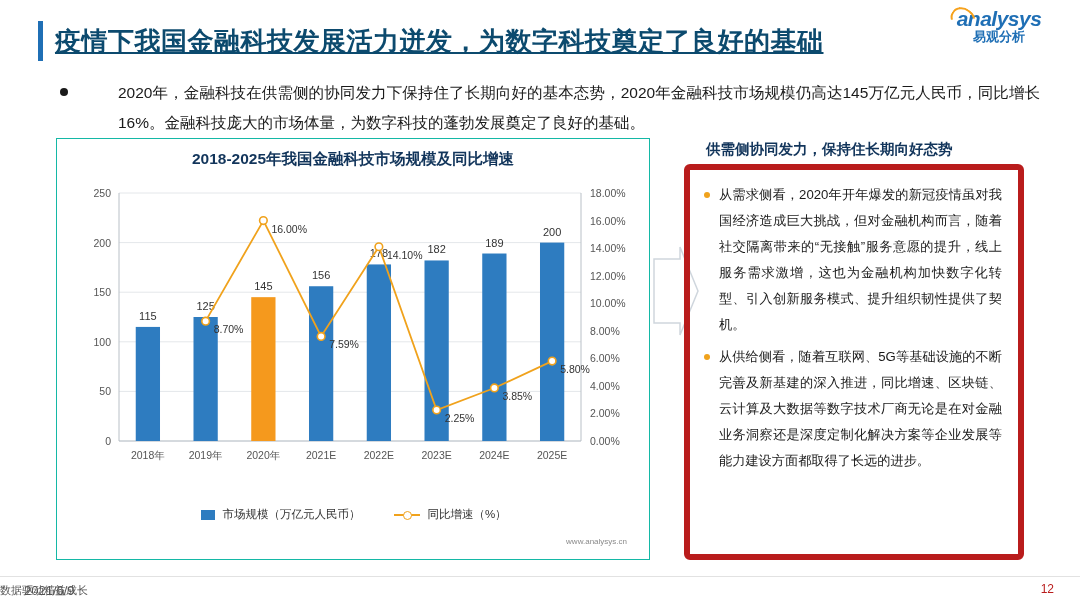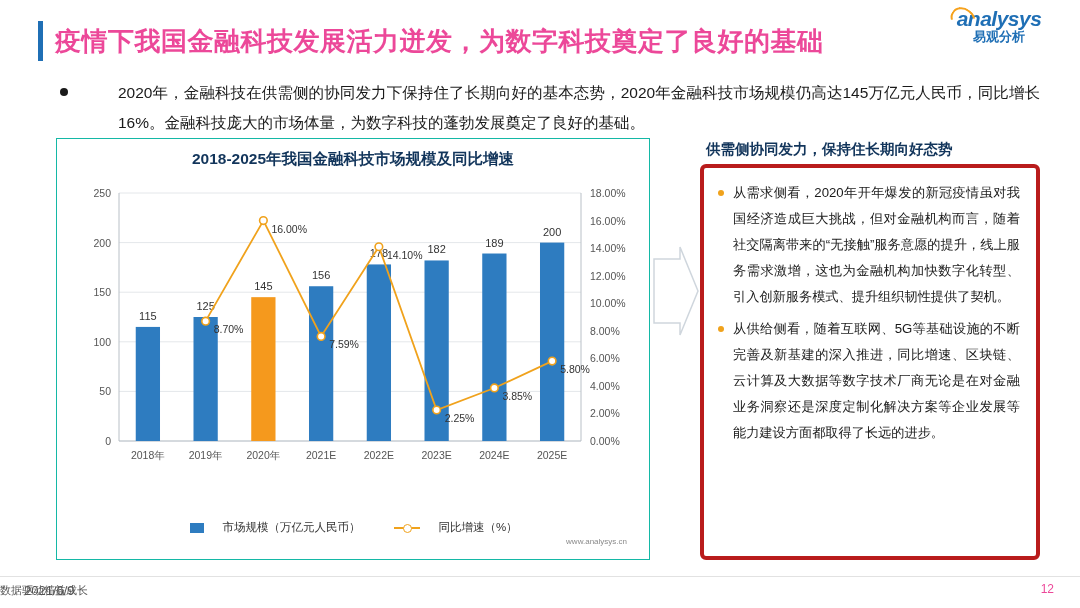--- a/index.html
+++ b/index.html
@@ -16,22 +16,23 @@
 
   
   .title-bar {
     position: absolute; left: 38px; top: 18px; width: 1010px; height: 46px;
     display: flex; align-items: center;
   }
   .title-accent {
     width: 5px; height: 40px; background: #1f6fb5; margin-right: 12px; flex: none;
   }
   .title-text {
-    font-size: 26px; font-weight: bold; color: #ec4899; letter-spacing: 0.5px;
+    font-size: 26px; font-weight: bold; color: #0c4a6e; letter-spacing: 0.5px;
     white-space: nowrap;
+    text-decoration: underline;
   }
 
   
   .logo {
     position: absolute; right: 26px; top: 8px; width: 110px; height: 48px;
     text-align: center;
   }
   .logo-main {
     font-size: 21px; color: #1f6fb5; font-style: italic; font-weight: bold;
     line-height: 22px; letter-spacing: -0.5px;
@@ -69,21 +70,21 @@
     margin-top: 10px;
   }
   .plot-wrap { position: absolute; left: 0; top: 36px; width: 594px; height: 330px; }
   .plot-svg { display:block; }
 
   .legend {
     position: absolute; left: 0; top: 368px; width: 594px;
     display: flex; justify-content: center; gap: 34px; align-items: center;
     font-size: 11.5px; color: #333;
   }
-  .legend-item { display: flex; align-items: center; gap: 18px; margin-top: 13px; }
+  .legend-item { display: flex; align-items: center; gap: 7px; }
   .legend-bar { width: 14px; height: 10px; background: #2e7cc0; }
   .legend-line { width: 26px; height: 2px; background: #f0a21c; position: relative; }
   .legend-line::after {
     content:""; position:absolute; left: 9px; top: -3px; width: 7px; height: 7px;
     border: 1.6px solid #f0a21c; border-radius: 50%; background: #fff;
   }
 
   .note {
     position: absolute; left: 20px; top: 396px; width: 420px;
     font-size: 7.2px; color: #7a7a7a; line-height: 11px;
@@ -96,22 +97,22 @@
   .arrow {
     position: absolute; left: 652px; top: 245px; width: 48px; height: 92px;
   }
 
   
   .right-head {
     position: absolute; left: 706px; top: 140px; width: 330px;
     font-size: 14.5px; font-weight: bold; color: #12355b; text-align: left;
   }
   .right-box {
-    position: absolute; left: 700px; top: 164px; width: 340px; height: 396px;
-    border: 4px solid #b91c1c; border-radius: 6px; padding: 12px 16px 10px 14px;
+    position: absolute; left: 684px; top: 164px; width: 340px; height: 396px;
+    border: 6px solid #b91c1c; border-radius: 6px; padding: 12px 16px 10px 14px;
   }
   .rb-item { display: flex; align-items: flex-start; margin-bottom: 6px; }
   .rb-dot {
     width: 6px; height: 6px; border-radius: 50%; background: #f0a21c;
     margin: 10px 9px 0 0; flex: none;
   }
   .rb-text {
     font-size: 13.2px; line-height: 26px; color: #1a1a1a; text-align: justify;
   }
 
@@ -125,21 +126,21 @@
     line-height: 66px; white-space: nowrap;
   }
   .wm-sub { font-size: 44px; font-weight: bold; color:#5fa8dd; line-height: 50px; margin-left: 80px;}
 
   
   .footer-line {
     position: absolute; left: 0; top: 576px; width: 1080px; height: 1px; background: #e2e2e2;
   }
   .footer-left { position: absolute; left: 24px; top: 583px; font-size: 13px; color: #555; }
   .footer-center { position: absolute; left: 0; top: 583px; width: 1080px; font-size: 11px; color: #555; }
-  .footer-right { position: absolute; right: 26px; top: 582px; font-size: 12px; color: #ec4899; }
+  .footer-right { position: absolute; right: 26px; top: 582px; font-size: 12px; color: #b91c1c; }
   .tick-label { font-size: 10.5px; fill: #555; font-family: "Liberation Sans", sans-serif; }
   .bar-label { font-size: 11px; fill: #333; font-family: "Liberation Sans", sans-serif; font-weight: normal; }
   .pct-label { font-size: 10.5px; fill: #333; font-family: "Liberation Sans", sans-serif; }
 </style>
 </head>
 <body>
 
 <div class="slide">
 
   <div class="title-bar">

